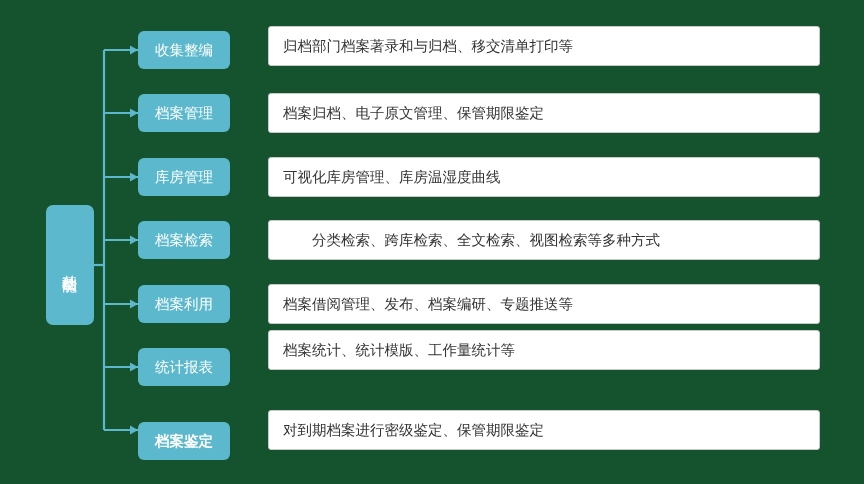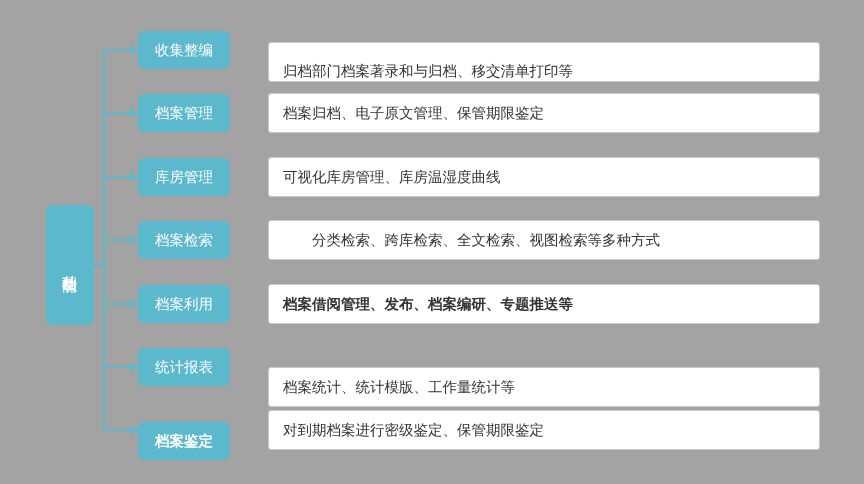--- a/index.html
+++ b/index.html
@@ -7,21 +7,21 @@
     padding: 0;
     background: #ffffff;
   }
   body {
     font-family: "Liberation Sans", "DejaVu Sans", sans-serif;
   }
   #diagram {
     position: relative;
     width: 864px;
     height: 484px;
-    background: #a3a3a3;
+    background: #14532d;
     overflow: hidden;
   }
   #connectors {
     position: absolute;
     left: 0;
     top: 0;
     width: 864px;
     height: 484px;
     pointer-events: none;
   }
@@ -109,21 +109,21 @@
     <polygon points="138,430 130,425.5 130,434.5" fill="#5cb8cc"></polygon>
   </svg>
 
   <div class="root-node">
     <span class="root-text">基础功能</span>
   </div>
 
   <div class="branch-label" style="top:31px;">
     <span>收集整编</span>
   </div>
-  <div class="branch-desc" style="top:42px;align-items:flex-end;">
+  <div class="branch-desc" style="top:26px;">
     <span>归档部门档案著录和与归档、移交清单打印等</span>
   </div>
 
   <div class="branch-label" style="top:94px;">
     <span>档案管理</span>
   </div>
   <div class="branch-desc" style="top:93px;">
     <span>档案归档、电子原文管理、保管期限鉴定</span>
   </div>
 
@@ -137,28 +137,28 @@
   <div class="branch-label" style="top:221px;">
     <span>档案检索</span>
   </div>
   <div class="branch-desc" style="top:220px;padding-left:43px;">
     <span>分类检索、跨库检索、全文检索、视图检索等多种方式</span>
   </div>
 
   <div class="branch-label" style="top:285px;">
     <span>档案利用</span>
   </div>
-  <div class="branch-desc" style="top:284px;font-weight:bold;">
+  <div class="branch-desc" style="top:284px;">
     <span>档案借阅管理、发布、档案编研、专题推送等</span>
   </div>
 
   <div class="branch-label" style="top:348px;">
     <span>统计报表</span>
   </div>
-  <div class="branch-desc" style="top:367px;">
+  <div class="branch-desc" style="top:330px;">
     <span>档案统计、统计模版、工作量统计等</span>
   </div>
 
   <div class="branch-label" style="top:422px;font-weight:bold;">
     <span>档案鉴定</span>
   </div>
   <div class="branch-desc" style="top:410px;">
     <span>对到期档案进行密级鉴定、保管期限鉴定</span>
   </div>
 

